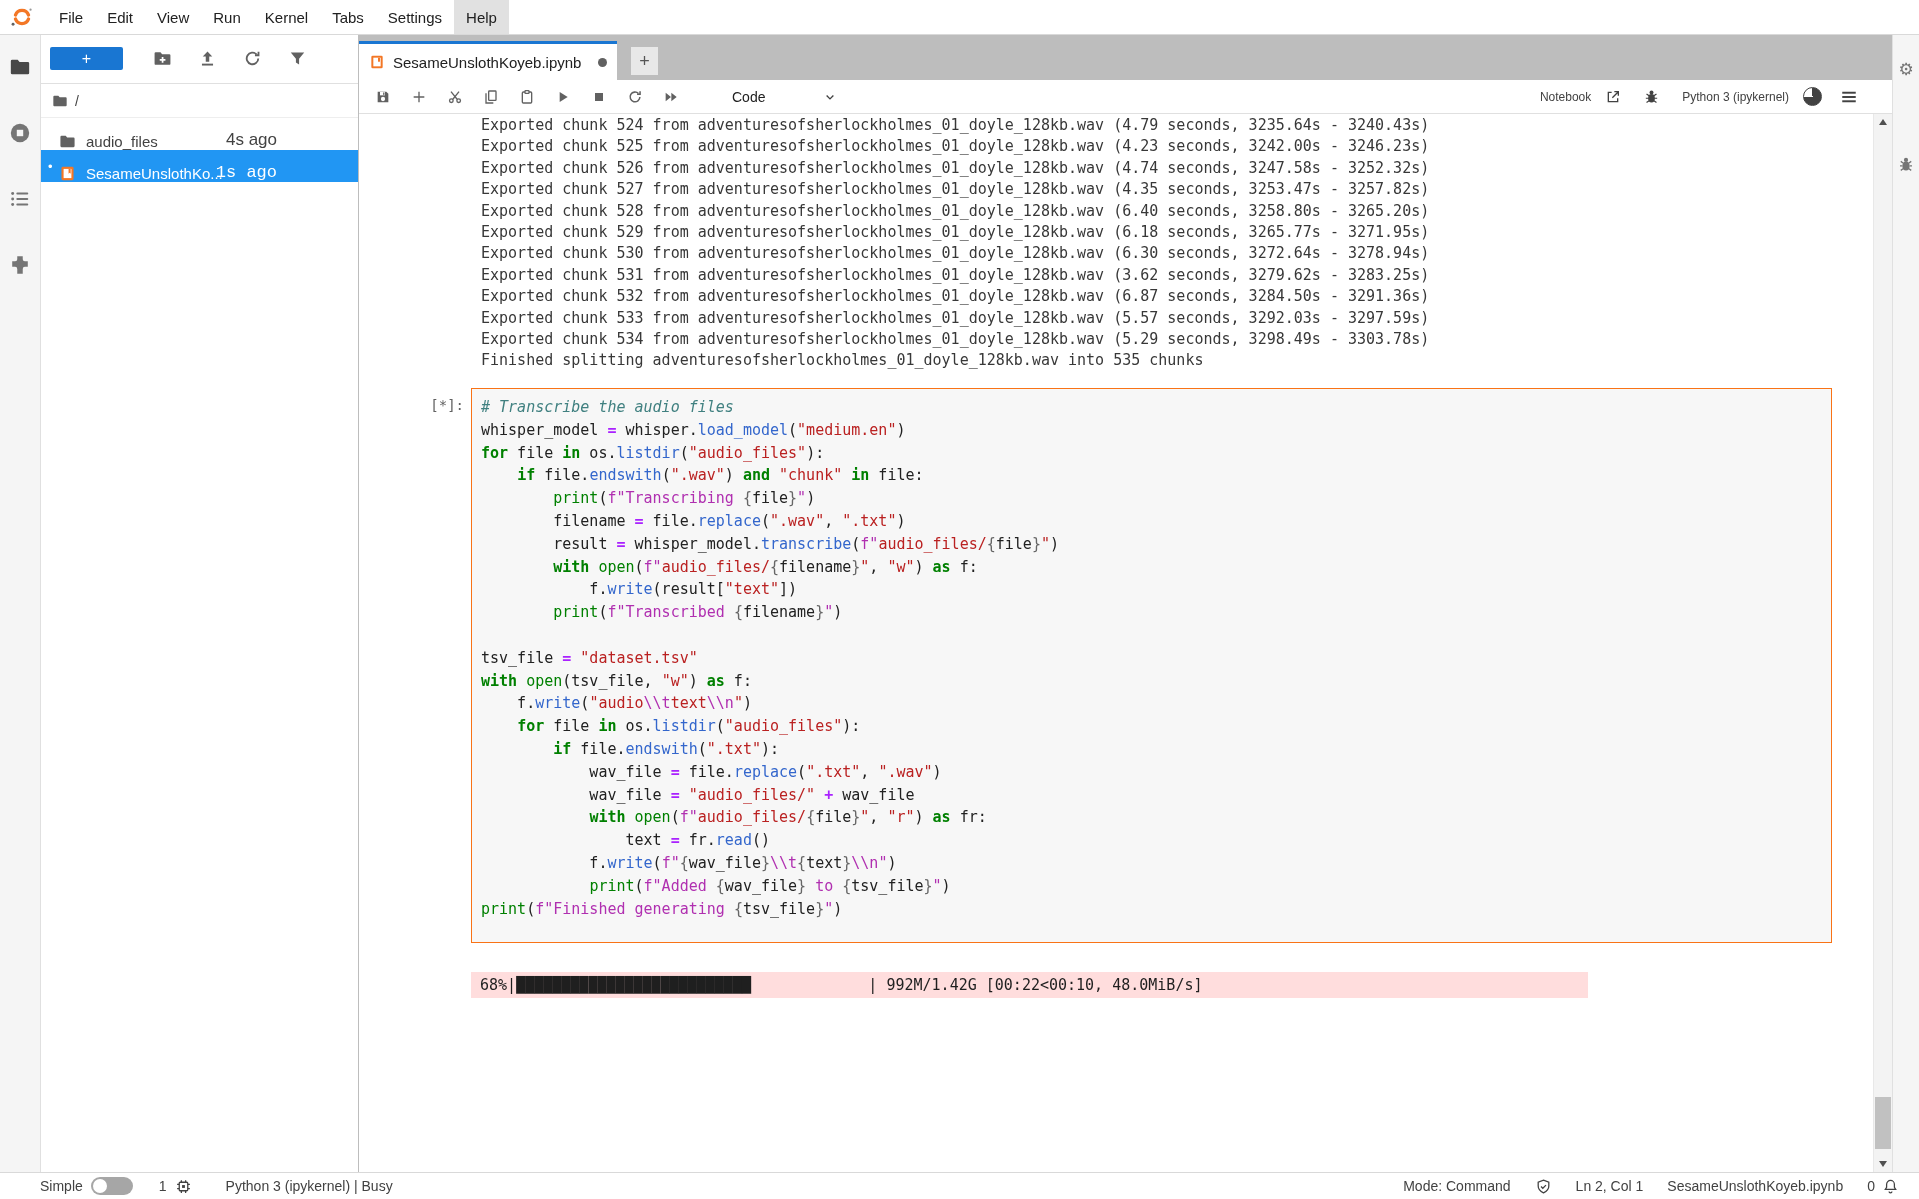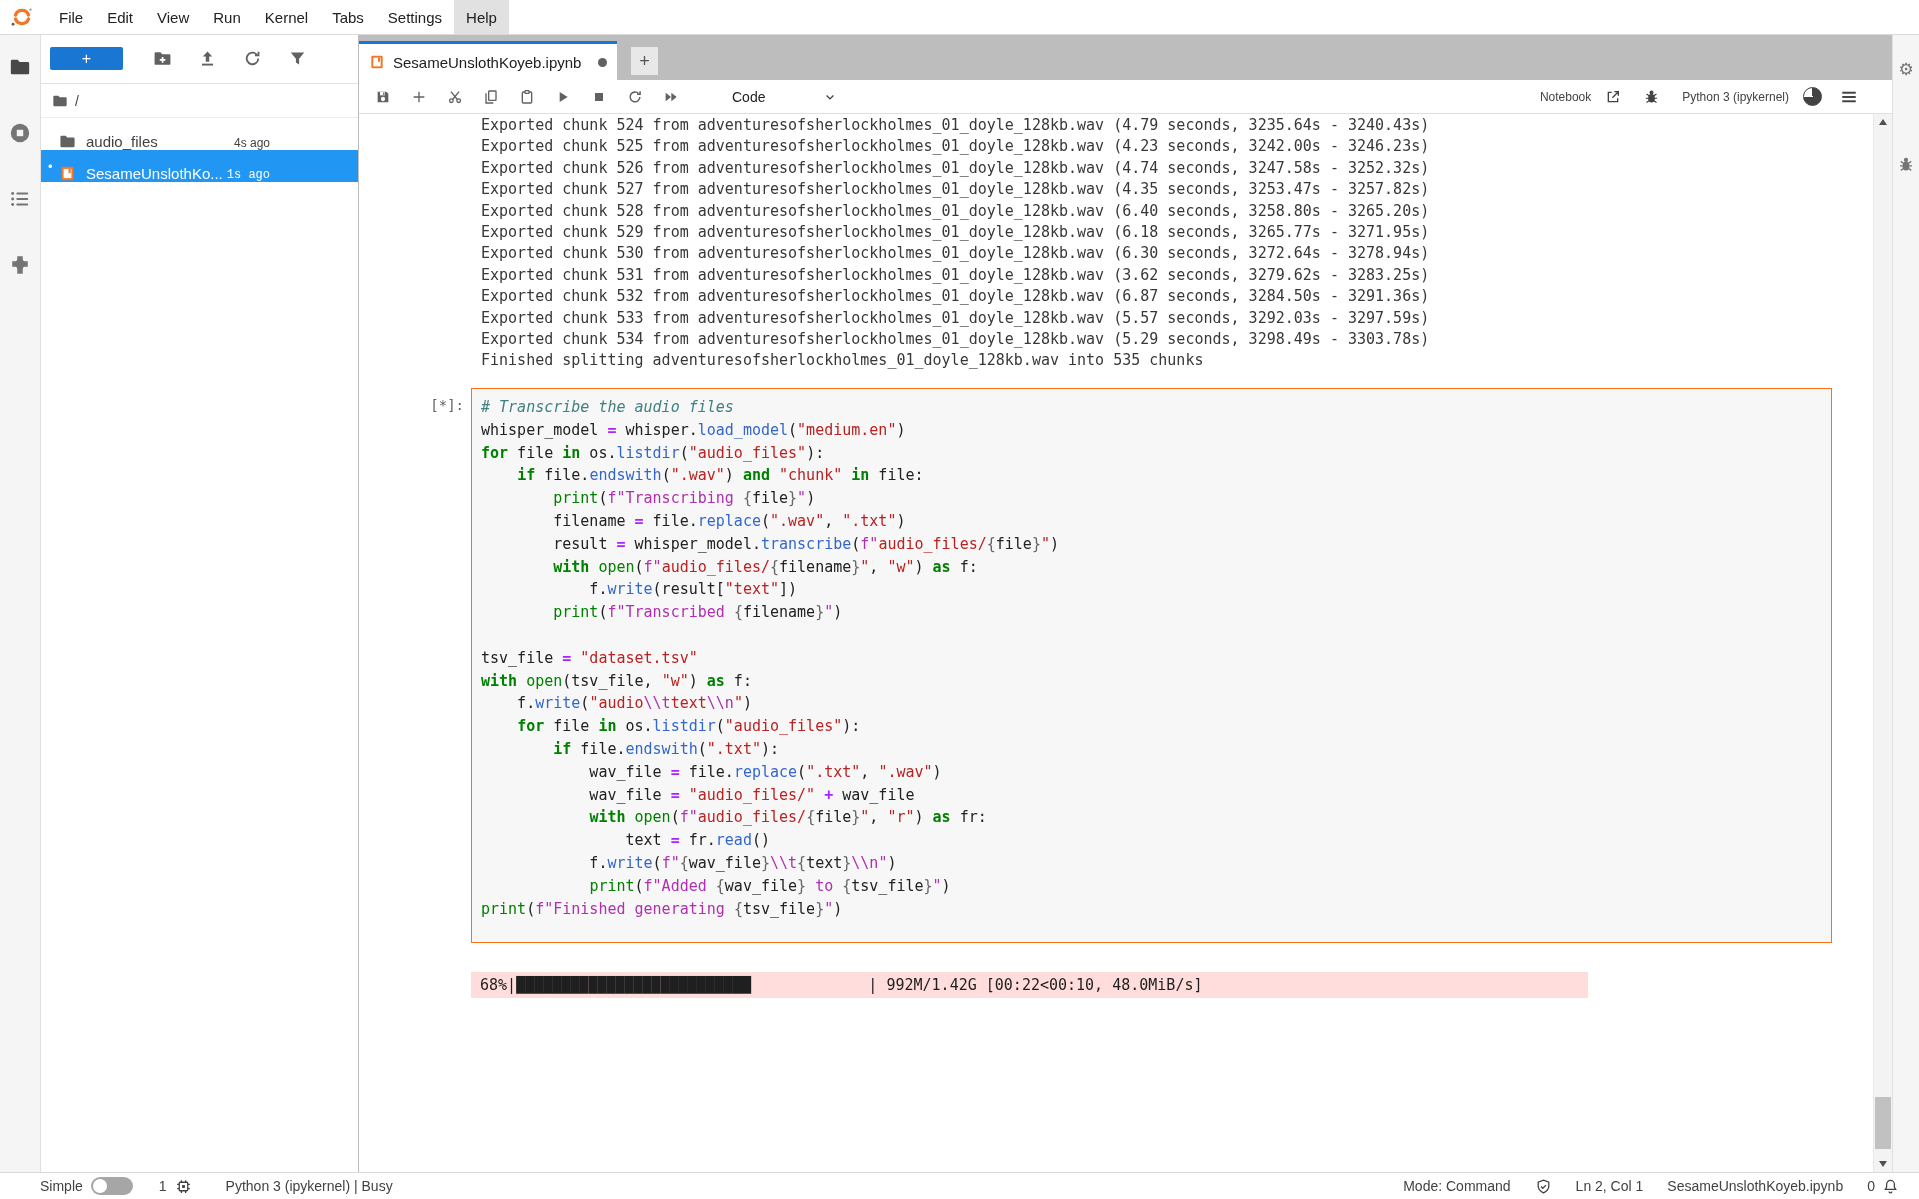--- a/index.html
+++ b/index.html
@@ -32,21 +32,21 @@
   .fb-breadcrumb{height:34px;display:flex;align-items:center;gap:7px;padding-left:11px;
     border-bottom:1px solid #eee;font-size:14px;color:#424242;box-sizing:border-box;}
   .fb-breadcrumb .ic{width:16px;height:16px;}
   .fb-headers{height:42px;display:flex;align-items:center;border-bottom:1px solid #e0e0e0;box-sizing:border-box;font-size:15px;font-weight:600;color:#424242;}
   .col-name{width:148px;padding-left:8px;box-sizing:border-box;display:flex;align-items:center;justify-content:space-between;height:100%;border-right:1px solid #e0e0e0;}
   .sort-caret{font-size:9px;color:#616161;margin-right:10px;}
   .col-mod{padding-left:34px;}
   .fb-row{height:32px;display:flex;align-items:flex-end;position:relative;padding-left:18px;font-size:15px;color:#424242;cursor:pointer;}
   .fb-row .fb-ic{width:17px;height:17px;flex:0 0 auto;}
   .fb-row .fb-name{margin-left:10px;white-space:nowrap;overflow:hidden;}
-  .fb-row .fb-time{position:absolute;right:88px;font-size:12px;color:#424242;}
+  .fb-row .fb-time{position:absolute;right:81px;font-size:17px;color:#424242;}
   .fb-row.selected{background:#2196f3;color:#fff;}
   .fb-row.selected .fb-time{color:#fff;font-family:Liberation Mono, monospace;}
   .fb-row .dirty-bullet{position:absolute;left:7px;top:50%;transform:translateY(-50%);color:#fff;font-size:13px;}
   
   .main{position:absolute;left:359px;top:34px;width:1533px;height:1138px;display:flex;flex-direction:column;}
   .tab-bar{height:46px;background:#bdbdbd;display:flex;align-items:flex-end;flex:0 0 auto;}
   .tab{width:258px;height:39px;background:#fff;border-top:3px solid #1976d2;display:flex;align-items:center;
     padding:0 10px;box-sizing:border-box;gap:8px;cursor:pointer;}
   .tab-title{font-size:15px;color:#212121;white-space:nowrap;overflow:hidden;flex:1;}
   .tab-ic{width:16px;height:16px;flex:0 0 auto;}

